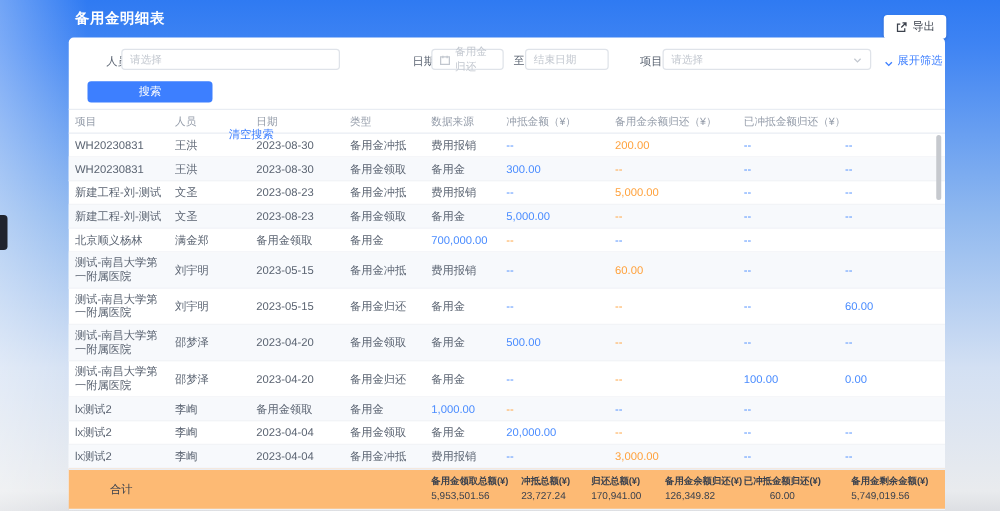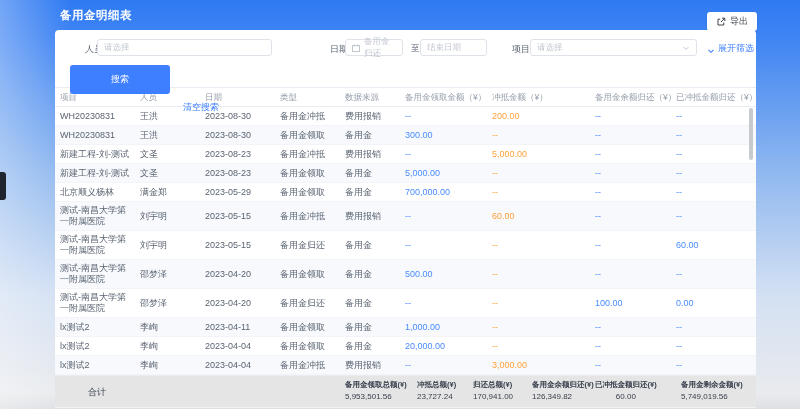--- a/index.html
+++ b/index.html
@@ -23,34 +23,34 @@
   .flabel { position:absolute; top:13px; font-size:9px; color:#5b6472; }
   .fbox { position:absolute; top:9px; height:17px; box-sizing:border-box; border:1px solid #dfe3e9; border-radius:3px;
     background:#fff; display:flex; align-items:center; padding:0 6px; gap:4px; cursor:text; }
   .ph { font-size:8.5px; color:#c2c7cf; }
   .sep { position:absolute; top:13px; font-size:8.5px; color:#5b6472; }
   .select-chevron { margin-left:auto; display:flex; }
   .expand-link { position:absolute; top:12px; left:652px; display:flex; align-items:flex-end; gap:3px;
     color:#3d7fff; font-size:9px; cursor:pointer; text-decoration:none;font-family:Liberation Mono, monospace; }
 
   .actions { position:relative; height:22px; }
-  .search-btn { position:absolute; left:15px; top:0; width:100px; height:29px; background:#3d7fff; color:#fff;
+  .search-btn { position:absolute; left:15px; top:0; width:100px; height:17px; background:#3d7fff; color:#fff;
     border:none; border-radius:3px; font-size:9px; cursor:pointer; font-family:inherit; }
   .clear-btn { position:absolute; left:128px; top:3px; background:none; border:none; color:#3d7fff; font-size:9px; cursor:pointer; font-family:inherit; padding:0;margin-top:33px; }
 
   .grid { display:grid; grid-template-columns:80px 65px 75px 65px 60px 87px 103px 81px 76px; padding-left:5px; }
   .thead { border-top:1px solid #e9edf3; border-bottom:1px solid #e9edf3; }
   .th { font-size:8.5px; color:#949ca9; padding:4px 6px 4px 0; white-space:nowrap; line-height:10px; }
   .tr { border-bottom:1px solid #f2f4f7; min-height:18px; }
   .tr:nth-child(even) { background:#f7f9fc; }
   .td { font-size:9px; color:#5b6472; padding:3px 6px 3px 0; line-height:11px; display:flex; align-items:center; word-break:break-all; }
   .amt-blue { color:#4a8cff; }
   .amt-orange { color:#ffa23d; }
 
-  .totals { position:relative; height:31px; background:#e5e5e5; border-top:1px solid #e9edf3; border-bottom:1px solid #eef1f5; }
+  .totals { position:relative; height:31px; background:#fdba74; border-top:1px solid #e9edf3; border-bottom:1px solid #eef1f5; }
   .totals-label { position:absolute; left:33px; top:50%; transform:translateY(-50%); font-size:9px; color:#39404d; }
   .total-item { position:absolute; top:4px; white-space:nowrap; }
   .total-item .tl { display:block; font-size:7.5px; font-weight:700; color:#39404d; }
   .total-item .tv { display:block; font-size:8px; color:#39404d; margin-top:2px; }
 
   .scroll-thumb { position:absolute; right:3px; top:78px; width:4px; height:52px; background:#c6c9ce; border-radius:2px; cursor:grab; }
 </style>
 </head>
 <body>
 
@@ -119,21 +119,20 @@
     <button class="clear-btn">清空搜索</button>
   </div>
 
   <div>
     <div class="grid thead" id="thead">
         <div class="th">项目</div>
         <div class="th">人员</div>
         <div class="th">日期</div>
         <div class="th">类型</div>
         <div class="th">数据来源</div>
-        <div class="th">备用金领取金额（¥）</div>
         <div class="th">冲抵金额（¥）</div>
         <div class="th">备用金余额归还（¥）</div>
         <div class="th">已冲抵金额归还（¥）</div>
       </div>
     <div id="tbody">
         <div class="grid tr">
           <div class="td">WH20230831</div>
           <div class="td">王洪</div>
           <div class="td">2023-08-30</div>
           <div class="td">备用金冲抵</div>
@@ -172,21 +171,20 @@
           <div class="td">备用金领取</div>
           <div class="td">备用金</div>
           <div class="td amt-blue">5,000.00</div>
           <div class="td amt-orange">--</div>
           <div class="td amt-blue">--</div>
           <div class="td amt-blue">--</div>
         </div>
         <div class="grid tr">
           <div class="td">北京顺义杨林</div>
           <div class="td">满金郑</div>
-          <div class="td">2023-05-29</div>
           <div class="td">备用金领取</div>
           <div class="td">备用金</div>
           <div class="td amt-blue">700,000.00</div>
           <div class="td amt-orange">--</div>
           <div class="td amt-blue">--</div>
           <div class="td amt-blue">--</div>
         </div>
         <div class="grid tr">
           <div class="td">测试-南昌大学第一附属医院</div>
           <div class="td">刘宇明</div>
@@ -227,21 +225,20 @@
           <div class="td">备用金归还</div>
           <div class="td">备用金</div>
           <div class="td amt-blue">--</div>
           <div class="td amt-orange">--</div>
           <div class="td amt-blue">100.00</div>
           <div class="td amt-blue">0.00</div>
         </div>
         <div class="grid tr">
           <div class="td">lx测试2</div>
           <div class="td">李峋</div>
-          <div class="td">2023-04-11</div>
           <div class="td">备用金领取</div>
           <div class="td">备用金</div>
           <div class="td amt-blue">1,000.00</div>
           <div class="td amt-orange">--</div>
           <div class="td amt-blue">--</div>
           <div class="td amt-blue">--</div>
         </div>
         <div class="grid tr">
           <div class="td">lx测试2</div>
           <div class="td">李峋</div>

